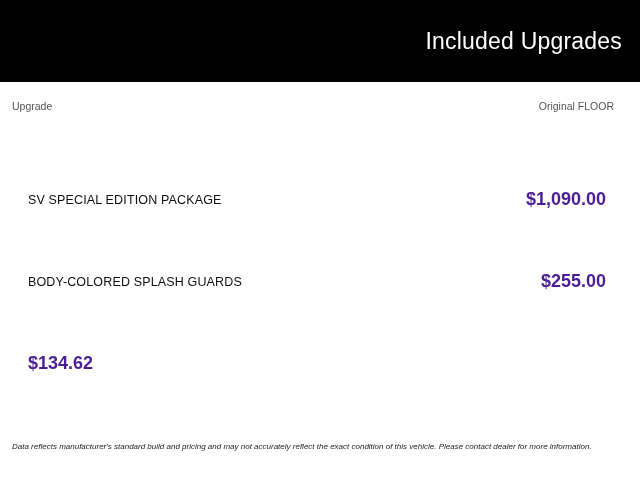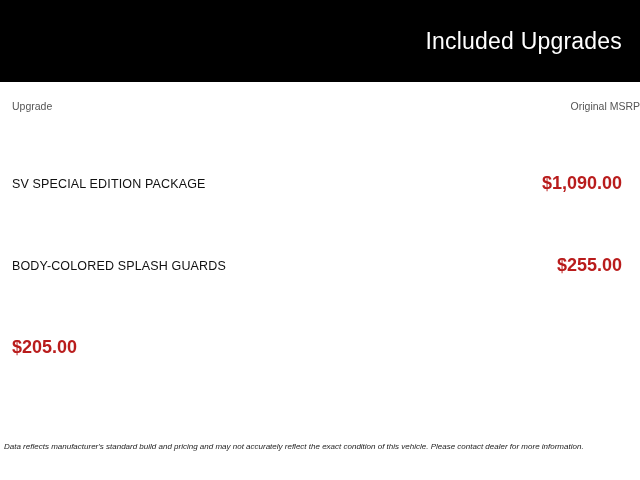--- a/index.html
+++ b/index.html
@@ -32,95 +32,95 @@
   .header-title {
     color: #ffffff;
     font-size: 23px;
     font-weight: 400;
     letter-spacing: 0.2px;
   }
   .table-head {
     display: flex;
     align-items: center;
     justify-content: space-between;
-    padding: 18px 0 0 12px;
+    padding: 18px 26px 0 12px;
     box-sizing: border-box;
   }
   .col-head {
     font-size: 10.5px;
     color: #555555;
     font-weight: 400;
   }
   .col-head.right {
     text-align: right;
   }
   .rows {
     padding: 0;
-    margin: 0;
+    margin: 16px;
   }
   .row {
     display: flex;
     align-items: flex-end;
     justify-content: space-between;
     height: 82px;
     padding: 0 18px 0 12px;
     box-sizing: border-box;
   }
   .row-label {
     font-size: 12.5px;
     color: #111111;
     letter-spacing: 0.15px;
     line-height: 1.1;
     padding-bottom: 2px;
   }
   .row-price {
     font-size: 18px;
     font-weight: bold;
-    color: #b91c1c;
+    color: #4c1d95;
     line-height: 1.1;
   }
   .footnote {
     position: absolute;
-    left: 4px;
+    left: 12px;
     right: 12px;
     top: 442px;
     font-size: 8px;
     font-style: italic;
     color: #222222;
     line-height: 1.2;
   }
 </style>
 </head>
 <body>
 
 <div class="page">
 
   <div class="header-bar">
     <div class="header-title">Included Upgrades</div>
   </div>
 
   <div class="table-head">
     <div class="col-head">Upgrade</div>
-    <div class="col-head right">Original MSRP</div>
+    <div class="col-head right">Original FLOOR</div>
   </div>
 
   <div class="rows">
 
     <div class="row">
       <div class="row-label">SV SPECIAL EDITION PACKAGE</div>
       <div class="row-price">$1,090.00</div>
     </div>
 
 
     <div class="row">
       <div class="row-label">BODY-COLORED SPLASH GUARDS</div>
       <div class="row-price">$255.00</div>
     </div>
 
     <div class="row">
-      <div class="row-price">$205.00</div>
+      <div class="row-price">$134.62</div>
     </div>
 
   </div>
 
   <div class="footnote">Data reflects manufacturer's standard build and pricing and may not accurately reflect the exact condition of this vehicle. Please contact dealer for more information.</div>
 
 </div>
 
 </body></html>

